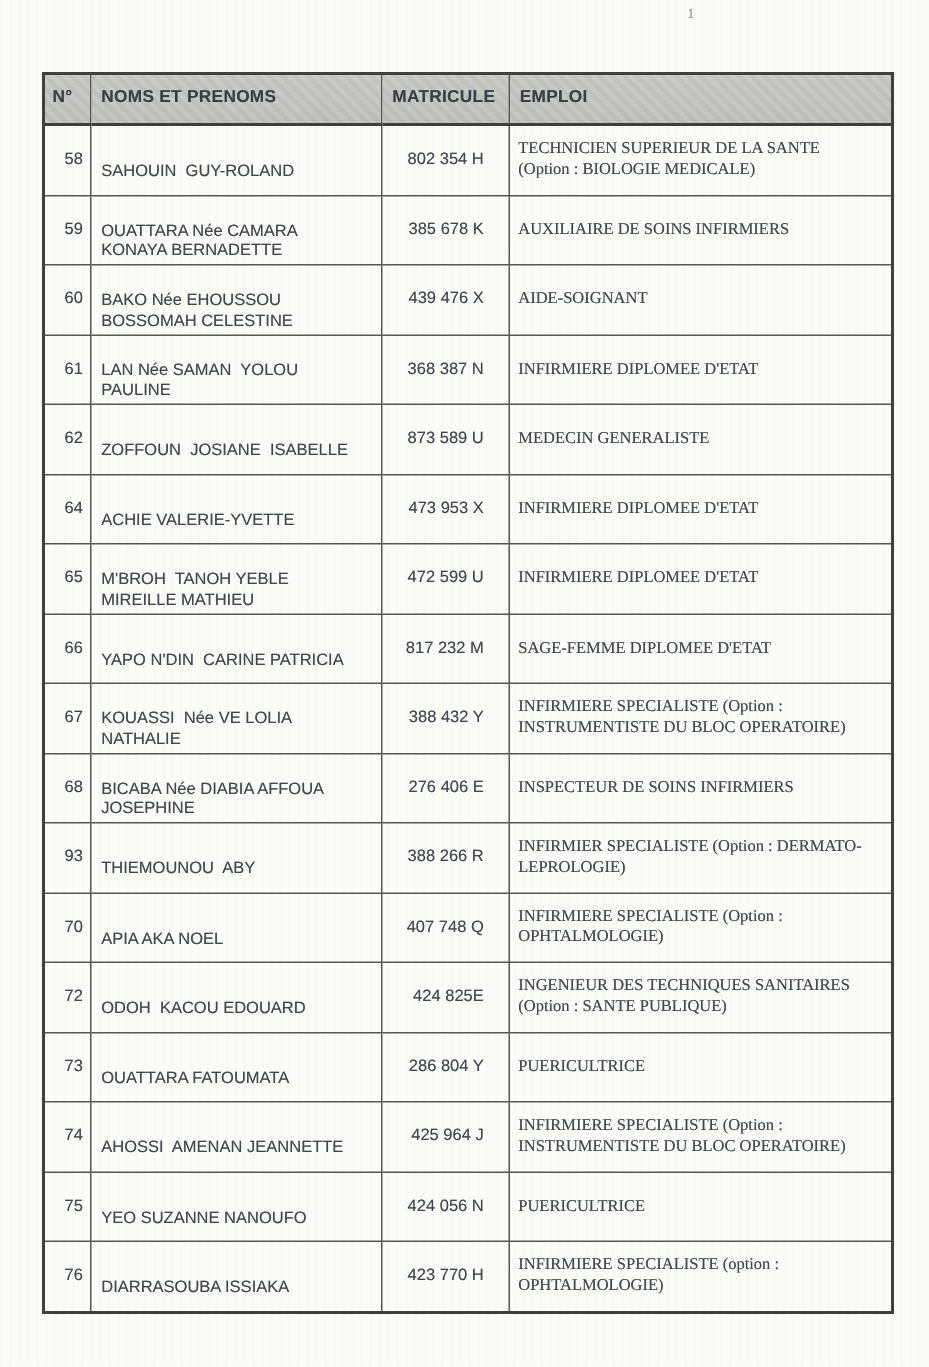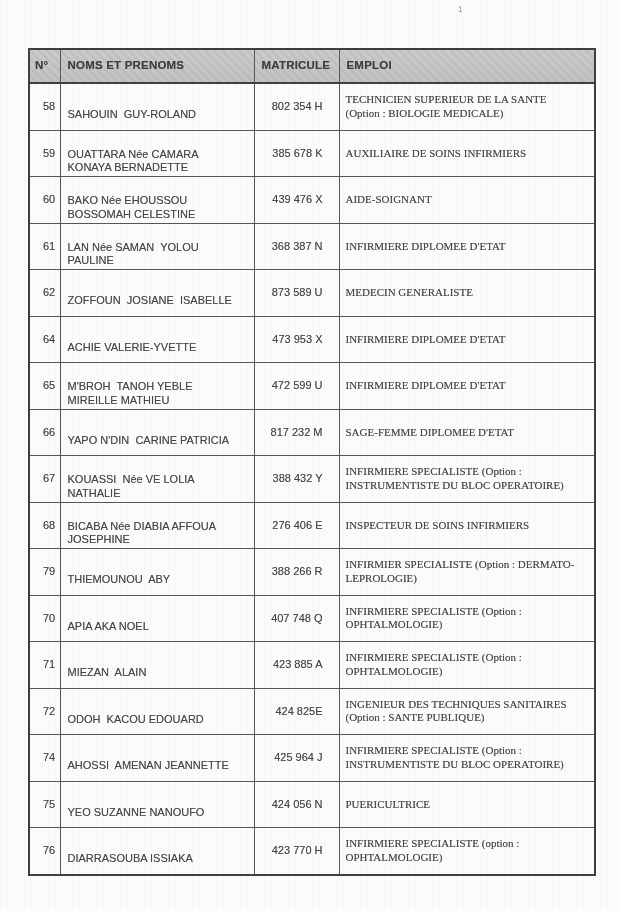--- a/index.html
+++ b/index.html
@@ -172,48 +172,47 @@
 INSTRUMENTISTE DU BLOC OPERATOIRE)</td>
   </tr>
         <tr>
     <td class="cell-no">68</td>
     <td class="cell-name">BICABA Née DIABIA AFFOUA
 JOSEPHINE</td>
     <td class="cell-mat">276 406 E</td>
     <td class="cell-emp">INSPECTEUR DE SOINS INFIRMIERS</td>
   </tr>
         <tr>
-    <td class="cell-no">79</td>
+    <td class="cell-no">93</td>
     <td class="cell-name">THIEMOUNOU  ABY</td>
     <td class="cell-mat">388 266 R</td>
     <td class="cell-emp">INFIRMIER SPECIALISTE (Option : DERMATO-
 LEPROLOGIE)</td>
   </tr>
         <tr>
     <td class="cell-no">70</td>
     <td class="cell-name">APIA AKA NOEL</td>
     <td class="cell-mat">407 748 Q</td>
     <td class="cell-emp">INFIRMIERE SPECIALISTE (Option :
 OPHTALMOLOGIE)</td>
   </tr>
         <tr>
-    <td class="cell-no">71</td>
-    <td class="cell-name">MIEZAN  ALAIN</td>
-    <td class="cell-mat">423 885 A</td>
-    <td class="cell-emp">INFIRMIERE SPECIALISTE (Option :
-OPHTALMOLOGIE)</td>
-  </tr>
-        <tr>
     <td class="cell-no">72</td>
     <td class="cell-name">ODOH  KACOU EDOUARD</td>
     <td class="cell-mat">424 825E</td>
     <td class="cell-emp">INGENIEUR DES TECHNIQUES SANITAIRES
 (Option : SANTE PUBLIQUE)</td>
   </tr>
         <tr>
+    <td class="cell-no">73</td>
+    <td class="cell-name">OUATTARA FATOUMATA</td>
+    <td class="cell-mat">286 804 Y</td>
+    <td class="cell-emp">PUERICULTRICE</td>
+  </tr>
+        <tr>
     <td class="cell-no">74</td>
     <td class="cell-name">AHOSSI  AMENAN JEANNETTE</td>
     <td class="cell-mat">425 964 J</td>
     <td class="cell-emp">INFIRMIERE SPECIALISTE (Option :
 INSTRUMENTISTE DU BLOC OPERATOIRE)</td>
   </tr>
         <tr>
     <td class="cell-no">75</td>
     <td class="cell-name">YEO SUZANNE NANOUFO</td>
     <td class="cell-mat">424 056 N</td>

